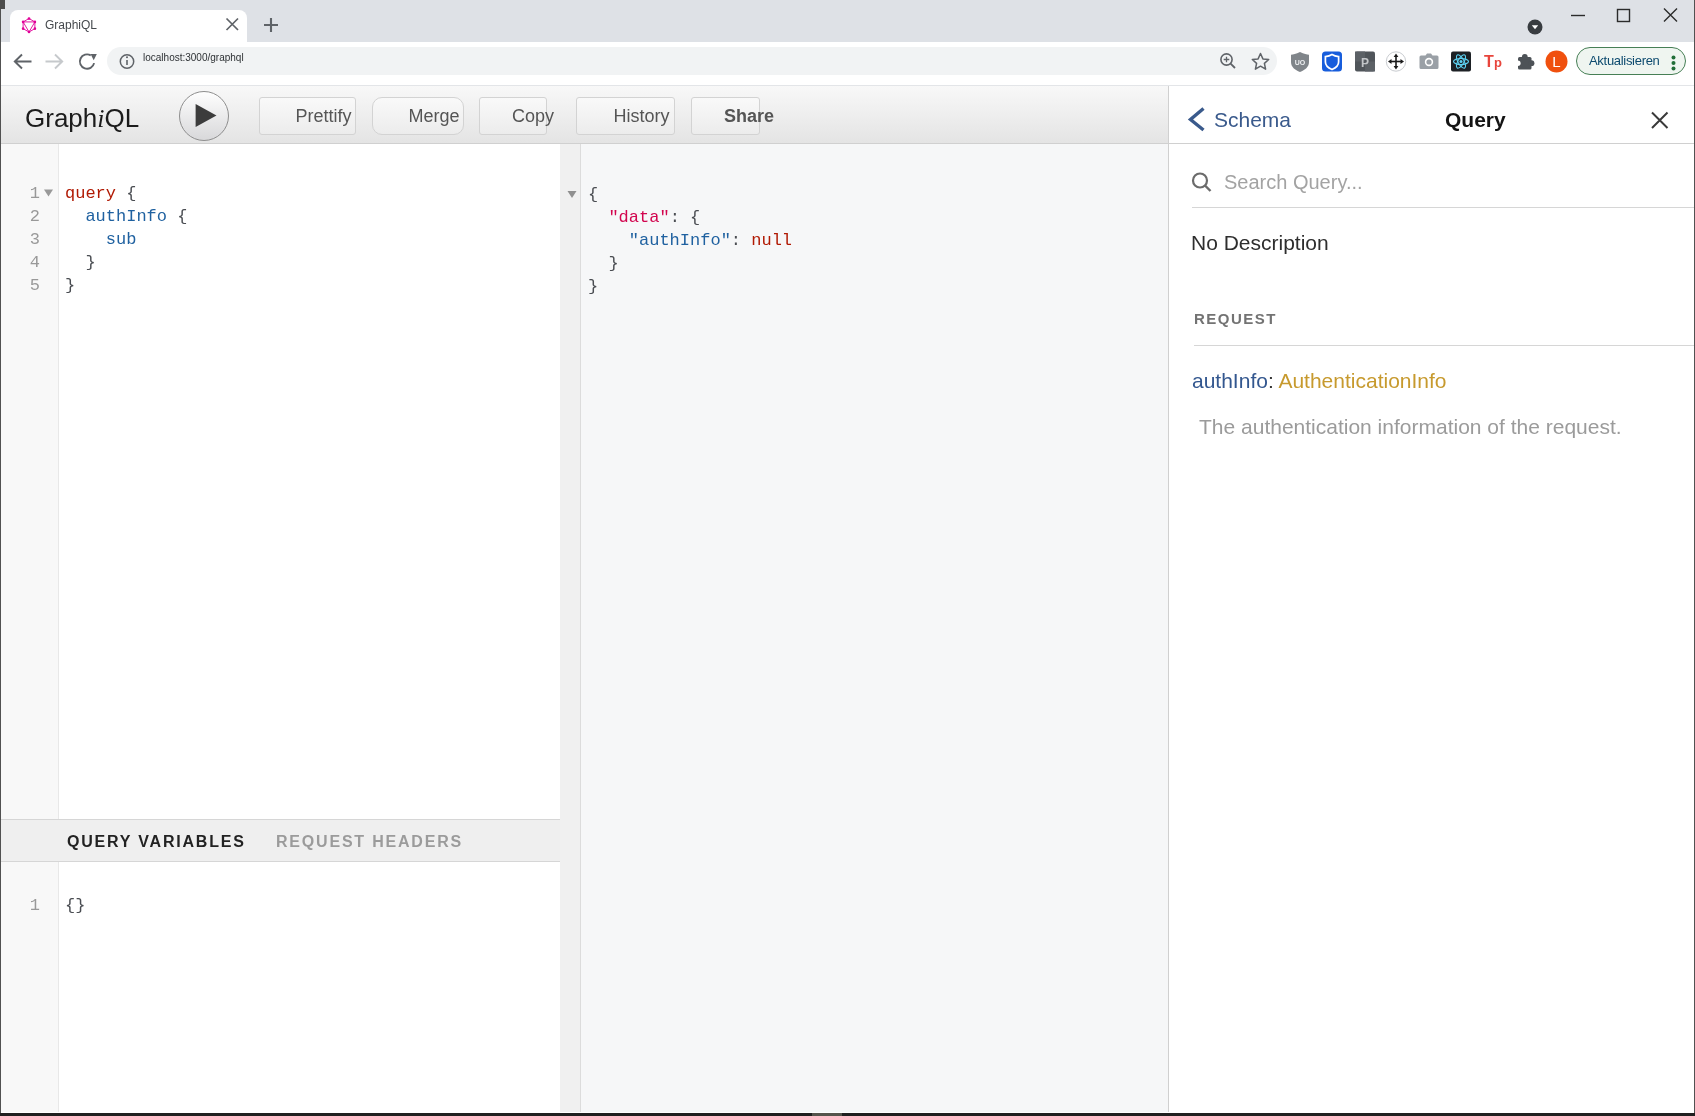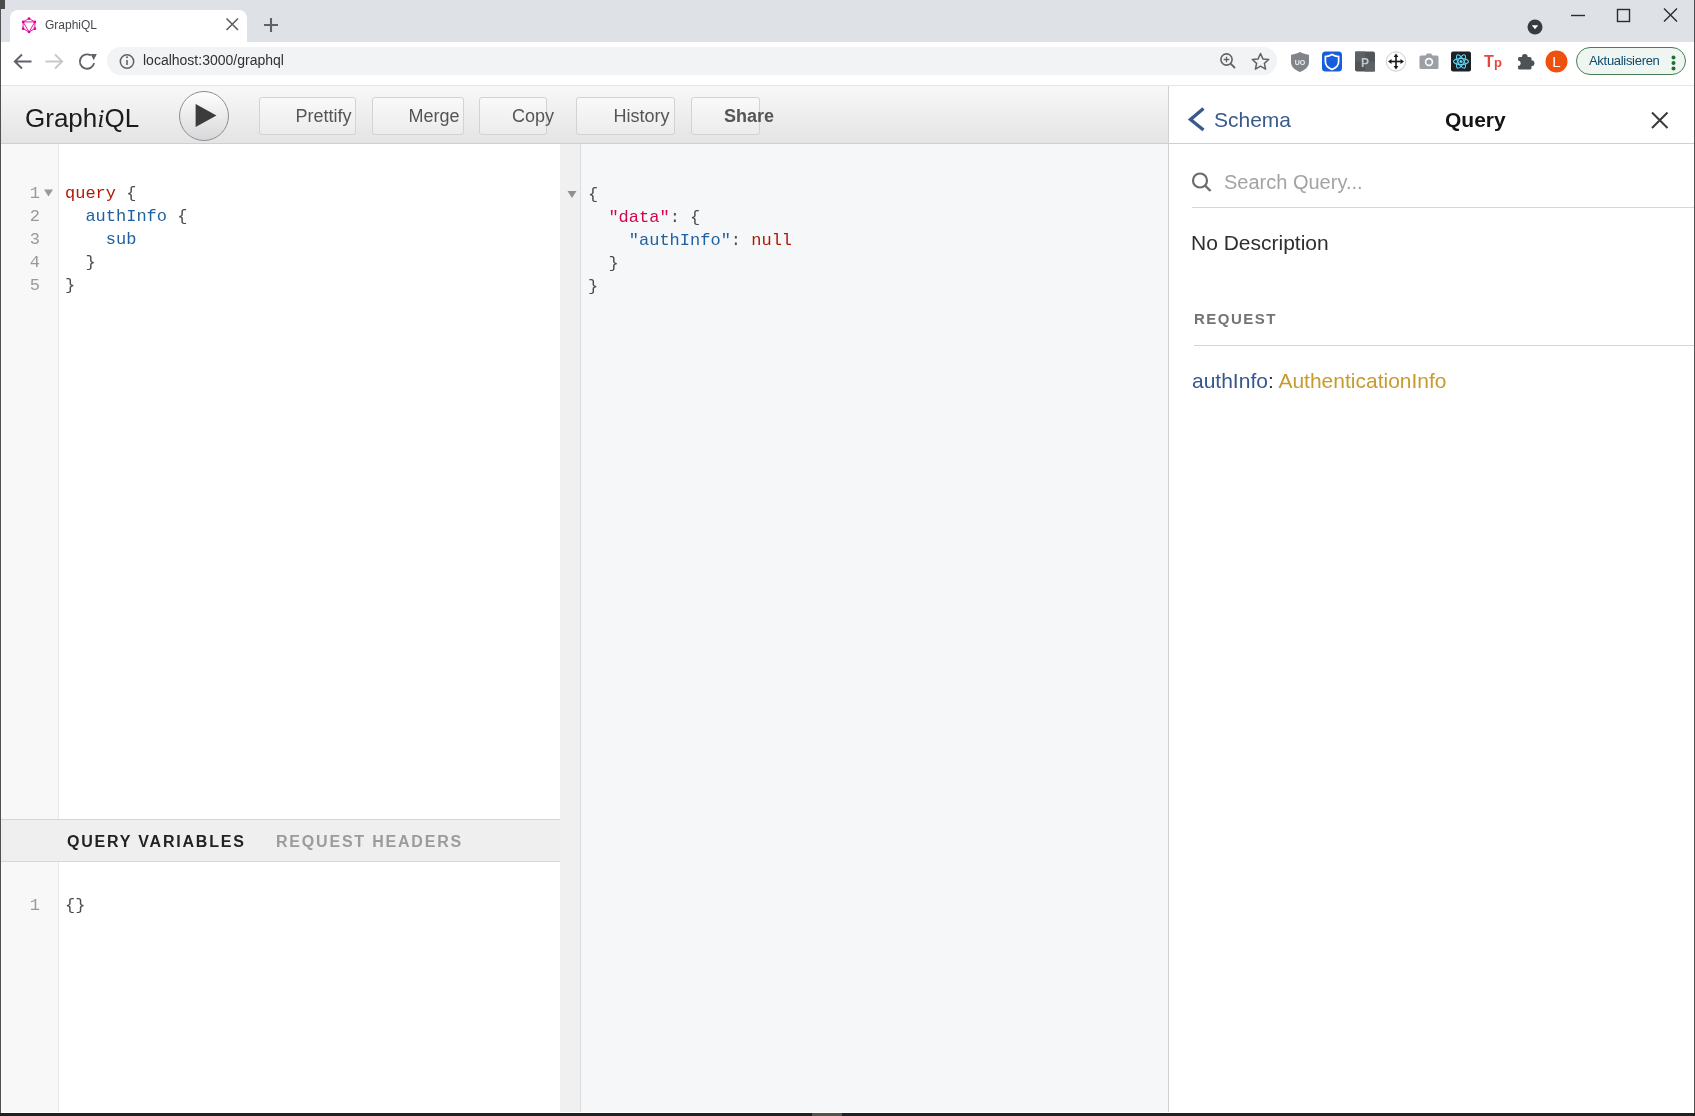--- a/index.html
+++ b/index.html
@@ -6,35 +6,35 @@
 html,body { width:1695px; height:1116px; overflow:hidden; background:#fff;
   font-family:"Liberation Sans", sans-serif; }
 .abs { position:absolute; }
 
 #tabstrip { position:absolute; left:0; top:0; width:1695px; height:42px; background:#dee1e6; }
 #tab { position:absolute; left:10px; top:10px; width:237px; height:32px; background:#fff; border-radius:8px 8px 0 0; }
 #tabtitle { position:absolute; left:35px; top:8px; font-size:12px; color:#45494d; }
 
 #toolbar { position:absolute; left:0; top:42px; width:1695px; height:44px; background:#fff; border-bottom:1px solid #e3e5e8; }
 #omnibox { position:absolute; left:107px; top:5px; width:1170px; height:28px; border-radius:14px; background:#f1f3f4; }
-#url { position:absolute; left:143px; top:10px; font-size:14px; color:#2e3235; }
+#url { position:absolute; left:143px; top:10px; font-size:10px; color:#2e3235; }
 
 #akt { position:absolute; left:1576px; top:5px; width:110px; height:28px; border-radius:14px;
   border:1px solid #467f55; background:#eff5f0; color:#0c4a6e; font-size:13px; line-height:26px; padding-left:12px; letter-spacing:-0.3px;}
 
 #gbar { position:absolute; left:0; top:86px; width:1168px; height:58px;
   background:linear-gradient(#f8f8f8,#e4e4e4); border-bottom:1px solid #d0d0d0; }
 #glogo { position:absolute; left:25px; top:17px; font-size:26px; color:#1c1c1c; }
 #glogo em { font-family:"Liberation Serif", serif; font-style:italic; }
 #playbtn { position:absolute; left:179px; top:5px; width:50px; height:50px; border-radius:50%;
   border:1.5px solid #8e8e8e; background:linear-gradient(#fefefe,#d8d8da); }
 .gbtn { position:absolute; top:11px; height:38px; border:1px solid #d3d3d3; border-radius:3px;
   background:linear-gradient(#f9f9f9,#ececec); color:#555; font-size:18px; text-align:center; line-height:36px;padding-left:32px; }
 #b1 { left:259px; width:97px; }
-#b2 { left:372px; width:92px; }
+#b2 { left:372px; width:92px;border-radius:10px; }
 #b3 { left:479px; width:68px; }
 #b4 { left:576px; width:99px; }
 #b5 { left:691px; width:69px;font-weight:bold; }
 
 #dbar { position:absolute; left:1168px; top:86px; width:527px; height:58px; background:#fff;
   border-bottom:1px solid #d0d0d0; border-left:1px solid #d0d0d0; }
 #dback { position:absolute; left:45px; top:22px; font-size:21px; color:#3a5a8c; }
 #dtitle { position:absolute; left:276px; top:22px; font-size:21px; font-weight:bold; color:#141414; }
 
 #qpane { position:absolute; left:0; top:144px; width:560px; height:968px; background:#fff; }
@@ -125,20 +125,21 @@
   }
 }</div>
 </div>
 <div id="dpanel">
   <div id="search">
       <span id="searchtxt">Search Query...</span>
     </div>
   <div id="nodesc">No Description</div>
   <div id="fields">REQUEST</div>
   <div id="frow"><span style="color:#33578f">authInfo</span><span style="color:#333">: </span><span style="color:#c79a2e">AuthenticationInfo</span></div>
+  <div id="fdesc">The authentication information of the request.</div>
 </div>
 <div id="taskbar"></div>
 <div style="position:absolute;left:812px;top:1113px;width:30px;height:3px;background:#55544c;z-index:60"></div>
 <div id="bl"></div>
 <div id="br"></div>
 <div id="tlc"></div>
 <svg id="icons" style="position:absolute;left:0;top:0;z-index:50" width="1695" height="1116" viewBox="0 0 1695 1116">
 
   <g transform="translate(22,18) scale(0.14)" stroke="#e10098" stroke-width="6.5" fill="none">
     <path d="M50 4 L92 28 L92 76 L50 100 L8 76 L8 28 Z"></path>

